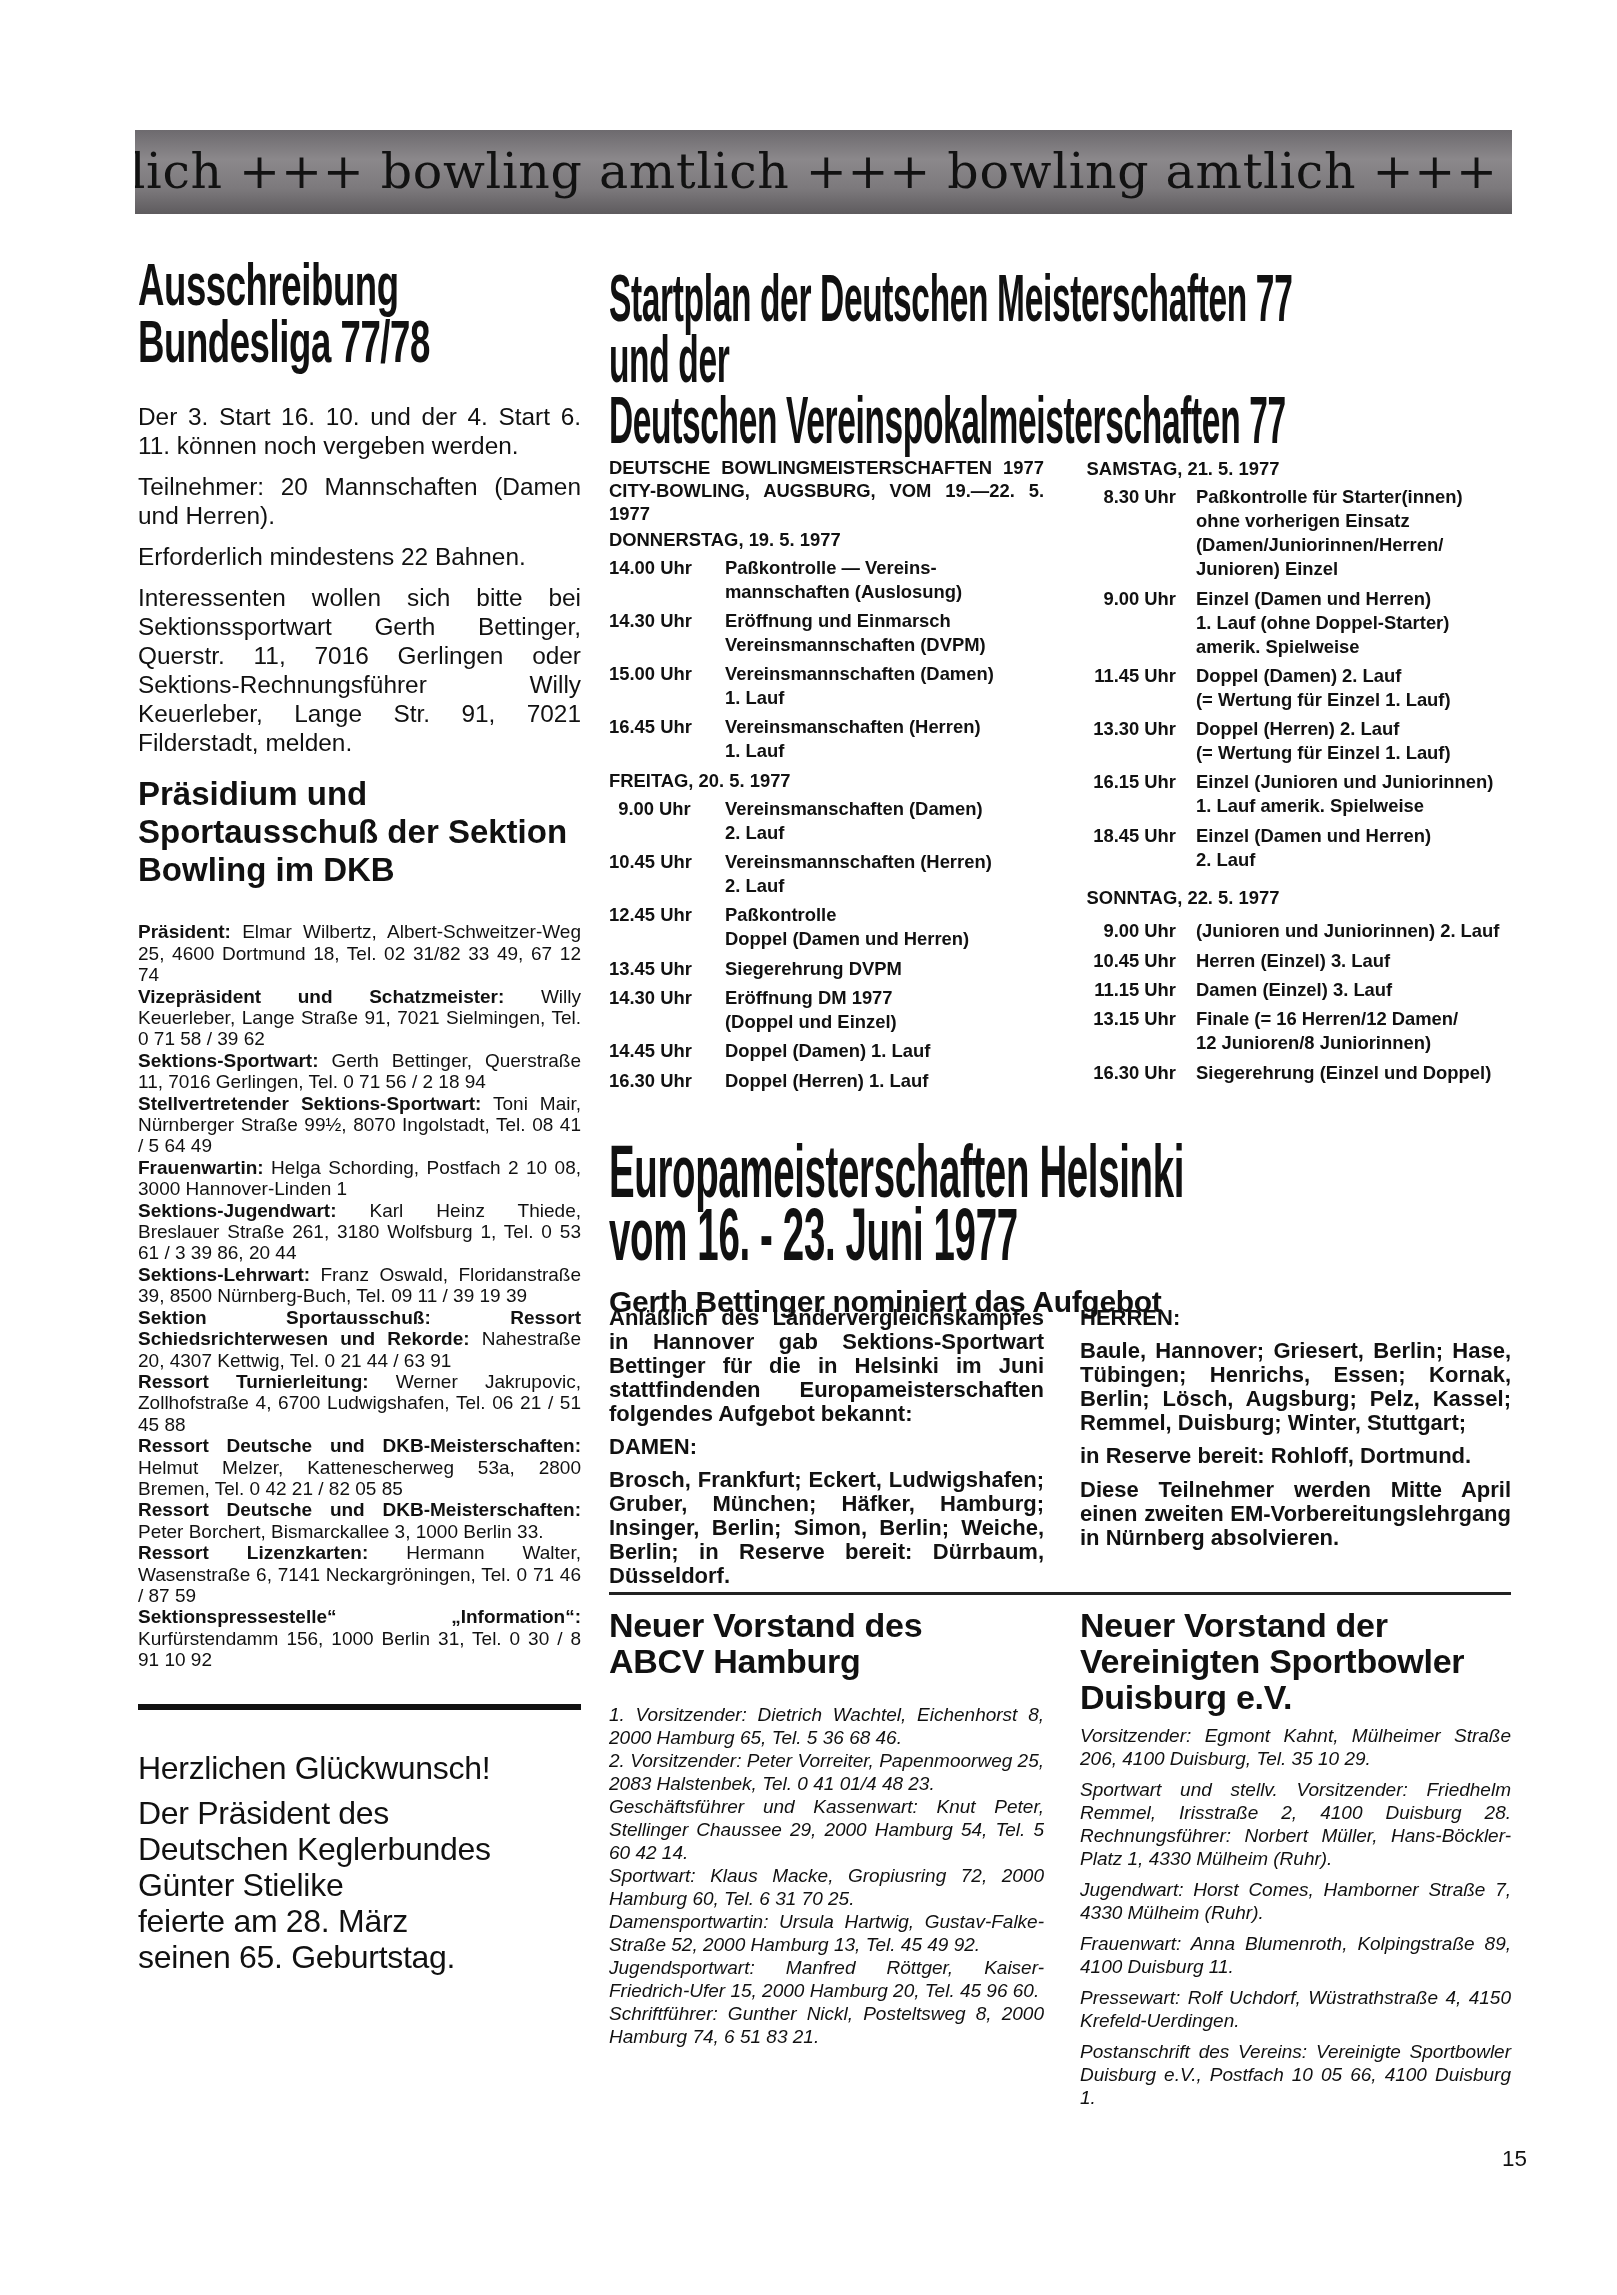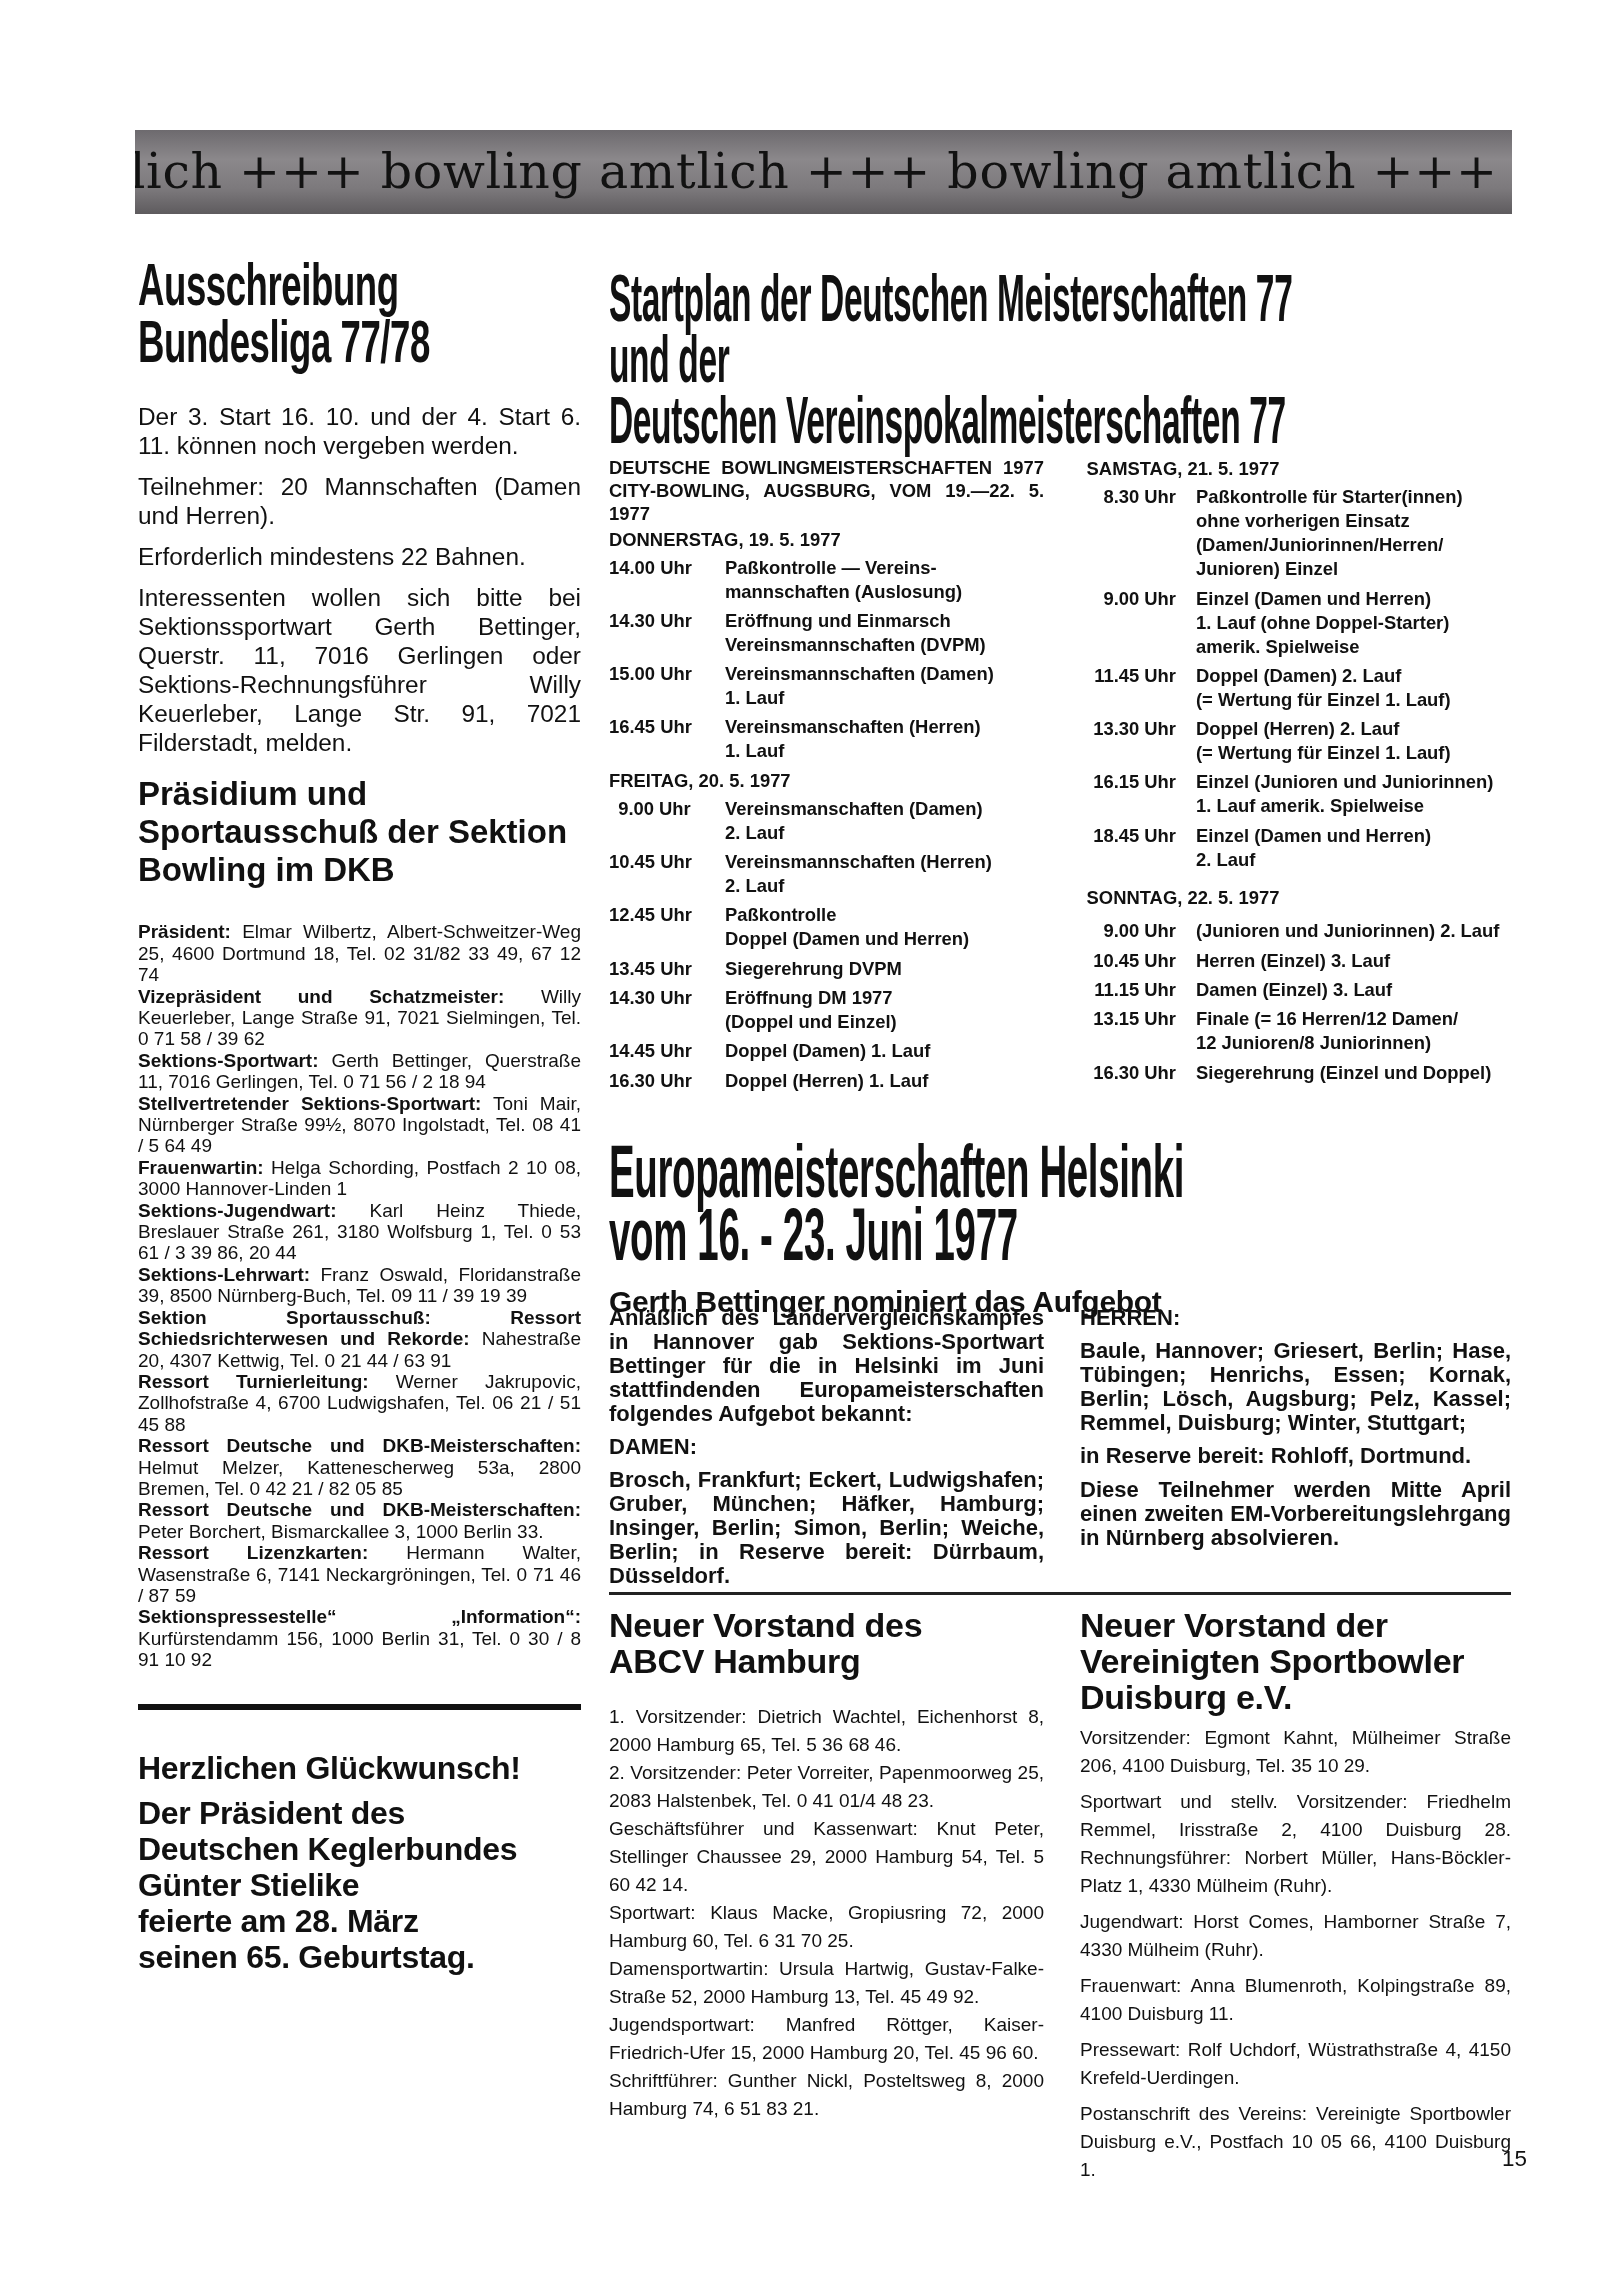--- a/index.html
+++ b/index.html
@@ -30,21 +30,21 @@
   .body-text { font-size: 24.4px; line-height: 29px; text-align: justify; }
   .body-text p { margin-bottom: 12px; }
 
   .sub-h { font-size: 33px; font-weight: 700; line-height: 38px; margin-top: 18.4px; margin-bottom: 32px; }
 
   .praesidium { font-size: 19px; line-height: 21.4px; text-align: justify; }
   .praesidium b { font-weight: 700; }
 
   .rule-thick { height: 6.6px; background: #111; margin: 33px 0 40px 0; }
 
-  .congrats { font-size: 32px; font-weight: 700; line-height: 36px; letter-spacing: -0.3px; }
+  .congrats { font-size: 32px; font-weight: 400; line-height: 36px; letter-spacing: -0.3px; }
   .congrats .first { margin-bottom: 9.2px; }
 
   .startplan-title { position: absolute; left: 609px; top: 267px; width: 909px; }
   .startplan-title .cond-h { font-size: 67px; line-height: 61px; transform: scaleX(0.5); }
 
   .sched { font-size: 18.4px; line-height: 24px; font-weight: 700; }
   .sched .intro { text-align: justify; line-height: 23px; margin-bottom: 2.6px; }
   .sched .day { margin: 1.3px 0 4px 0; }
   .sched .row { display: flex; margin-bottom: 5.3px; gap: 7px; }
   .sched .time { width: 109px; flex: none; text-align: right; padding-right: 13px; }
@@ -54,21 +54,21 @@
   .em-title { position: absolute; left: 609px; top: 1140px; width: 909px; }
   .em-title .cond-h { font-size: 74px; line-height: 63px; transform: scaleX(0.52); }
   .em-sub { font-size: 30px; font-weight: 700; line-height: 36px; margin-top: 18px; letter-spacing: -0.3px; }
 
   .em-text { font-size: 22px; line-height: 24px; font-weight: 700; text-align: justify; }
   .em-text p { margin-bottom: 9.2px; }
 
   .rule-thin { position: absolute; left: 609px; top: 1592px; width: 902px; height: 2.6px; background: #222; }
 
   .vorstand-h { font-size: 34px; font-weight: 700; line-height: 36px; margin-bottom: 24px; letter-spacing: -0.3px; }
-  .vorstand-body { font-size: 19px; line-height: 28px; text-align: justify; }
+  .vorstand-body { font-size: 19px; line-height: 23px; text-align: justify; font-style: italic; }
   .vorstand-body p { margin-bottom: 0; }
   .vorstand-body.spaced p { margin-bottom: 8px; }
 
   .page-num { position: absolute; left: 1502px; top: 2146px; font-size: 22.4px; }
 </style>
 </head>
 <body>
 
 <div class="banner">
   <span>lich +++ bowling amtlich +++ bowling amtlich +++ bo</span>

